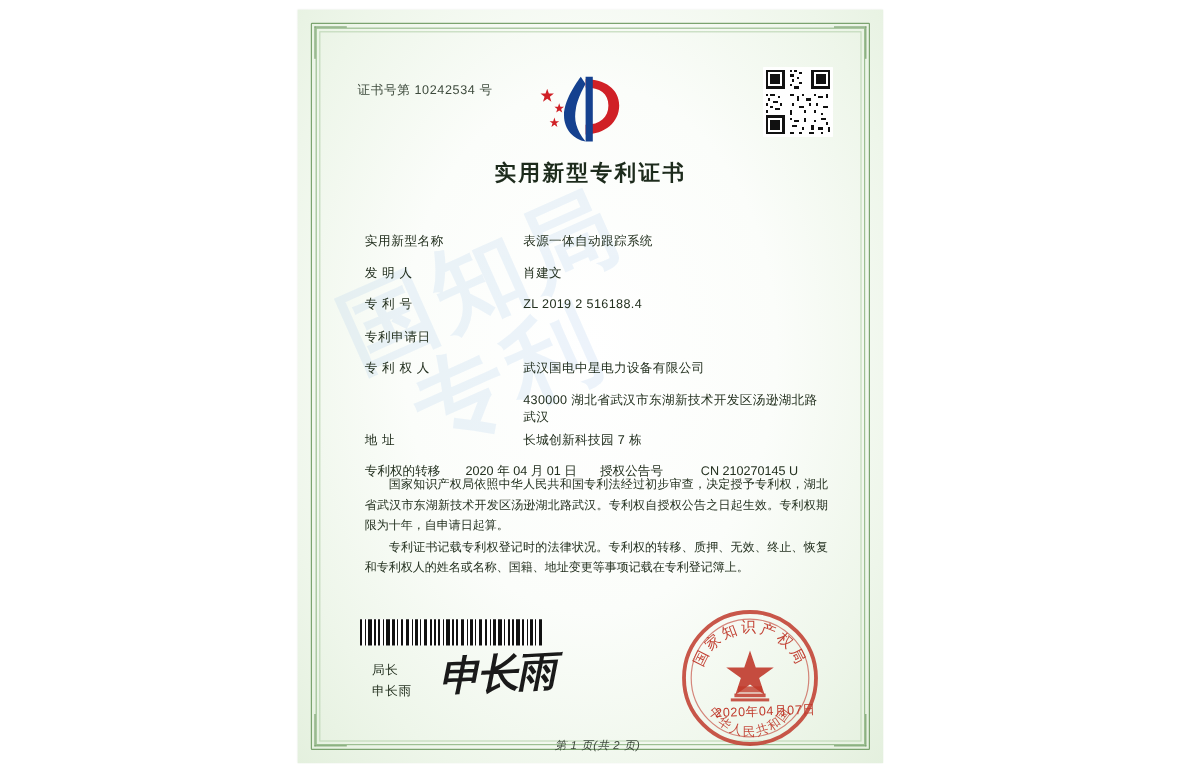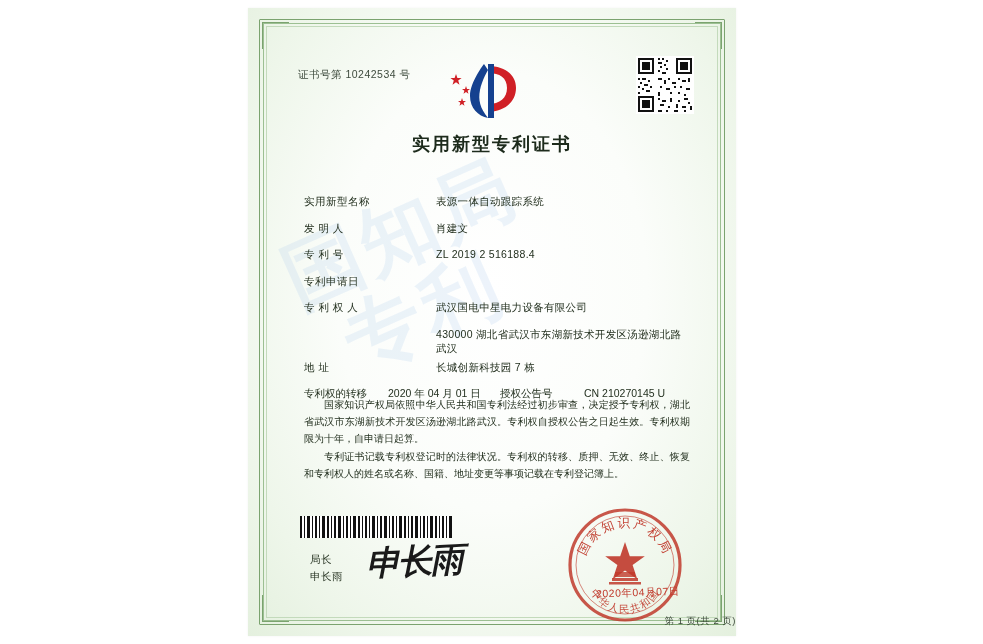--- a/index.html
+++ b/index.html
@@ -235,24 +235,25 @@
     color: #c0392b;
     letter-spacing: 0.5px;
     transform: rotate(-2deg);
   }
 
   .page-footer {
     position: absolute;
     left: 12px;
     right: 0;
     bottom: 8px;
-    text-align: right;
+    text-align: center;
     font-size: 9.5px;
     color: #3d4a3c;
     letter-spacing: 0.5px;
+    font-style: italic;
   }
 </style>
 </head>
 <body>
 
 <div class="page">
 
   <div class="sheet">
 
     <div class="frame-outer"></div>

